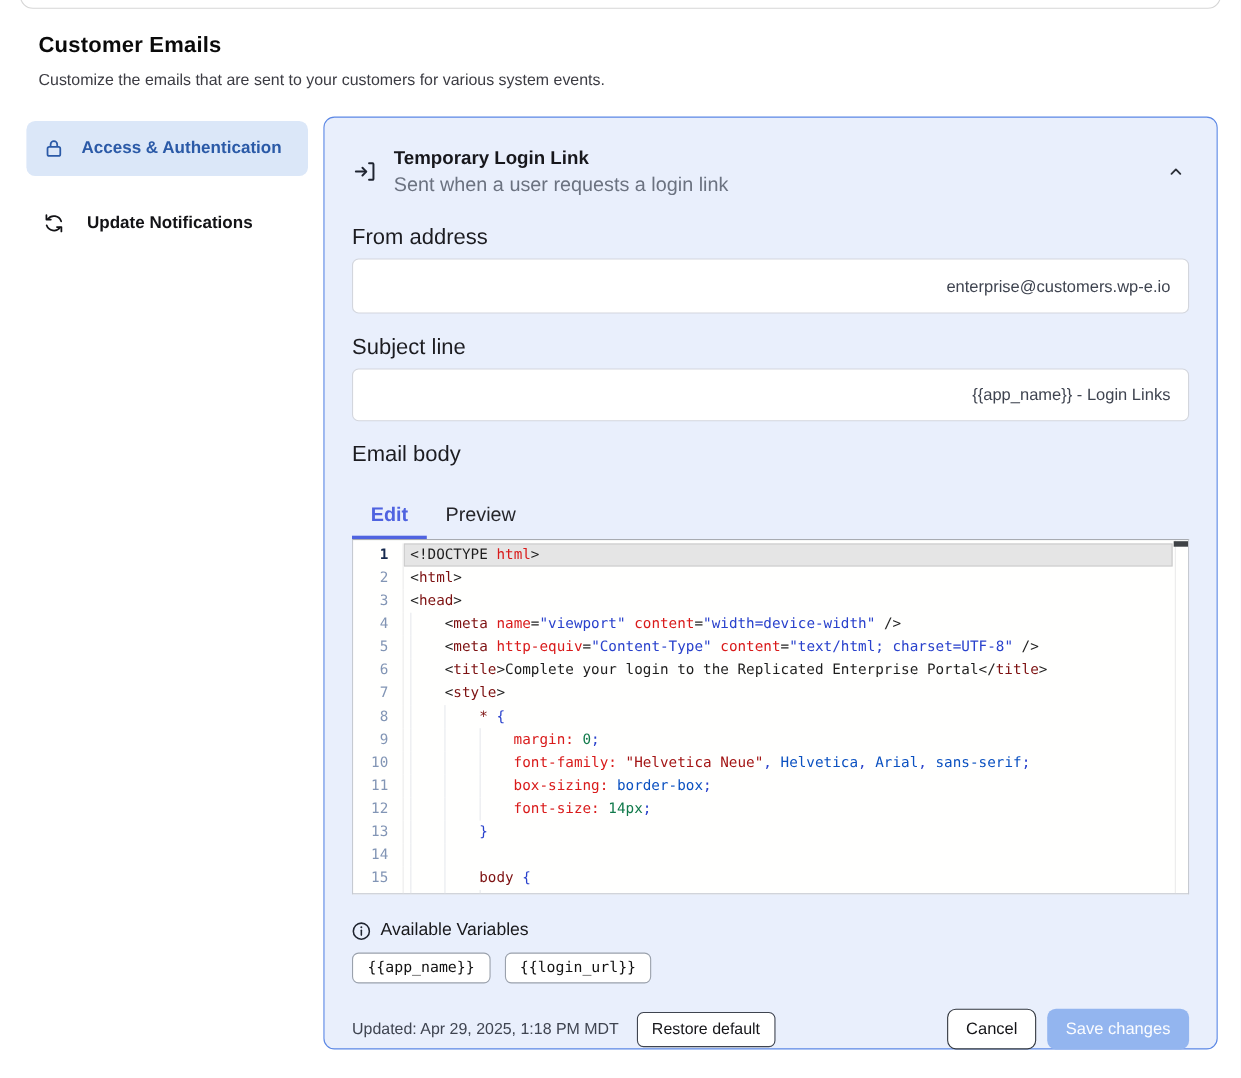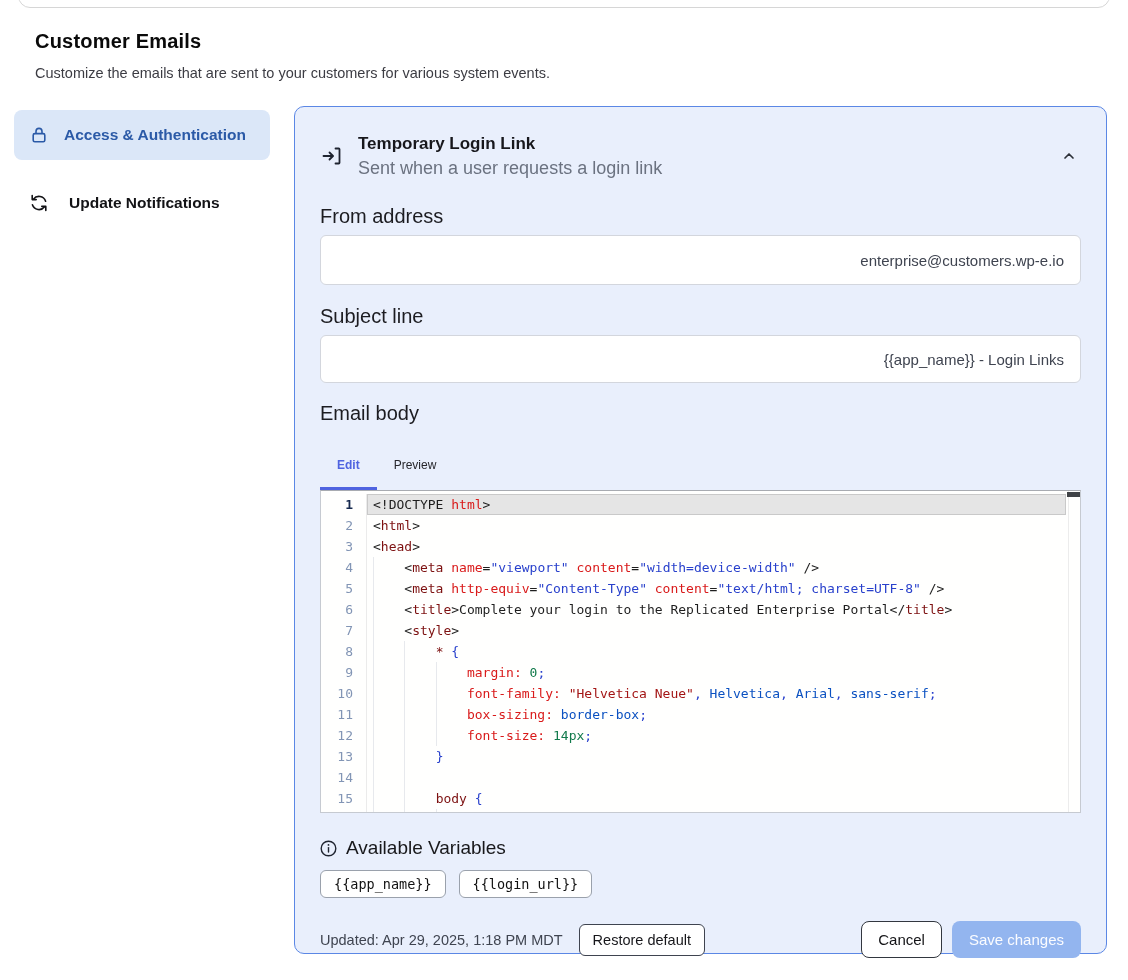--- a/index.html
+++ b/index.html
@@ -11,21 +11,21 @@
   }
   .top-strip {
     position:absolute; left:18px; right:18px; top:-42px; height:50px;
     border:1px solid #d6d6d6; border-radius:12px; background:#fff;
   }
   .page-head { position:absolute; left:35px; top:30px; width:900px; }
   .page-title { font-size:20px; font-weight:700; color:#0a0a0a; letter-spacing:.2px; }
   .page-sub { margin-top:12px; font-size:14.5px; color:#3c3c43; }
 
   
-  .sidebar { position:absolute; left:14px; top:110px; width:256px; }
+  .sidebar { position:absolute; left:24px; top:110px; width:256px; }
   .side-item {
     display:flex; align-items:center; gap:15px;
     padding:13px 15px; border-radius:8px; cursor:pointer;
     font-size:15.5px; font-weight:600; line-height:1.55; color:#131316;
   }
   .side-item.active { background:#dbe7f8; color:#2b5aa7; }
   .side-item + .side-item { margin-top:18px;gap:20px; }
   .side-item .icn { flex:none; display:flex; }
 
   
@@ -44,21 +44,21 @@
   .f-input {
     width:100%; height:50px; background:#fff; border:1px solid #d3d6dd;
     border-radius:6px; padding:0 16px; font-size:15px; color:#3f4450;
     font-family:"Liberation Sans", sans-serif; outline:none; display:block;text-align:right;
   }
   .gap20 { height:20px; } .gap19 { height:19px; } .gap18 { height:18px; }
 
   
   .tabs { display:flex; height:40px; align-items:stretch; }
   .tab {
-    padding:8px 17px 0; font-size:12px; color:#26262b; cursor:pointer;
+    padding:8px 17px 0; font-size:18px; color:#26262b; cursor:pointer;
     display:flex; align-items:flex-start; border-bottom:3px solid transparent;
   }
   .tab.active { color:#4f63e0; font-weight:700; border-bottom-color:#4f63e0; }
 
   
   .editor {
     position:relative; height:323px; background:#fffffe;
     border:1px solid #c6cad1; border-top-color:#a8abb1; overflow:hidden;
     font-family:"DejaVu Sans Mono", monospace; font-size:13px; line-height:21px;
     padding-top:3px; cursor:text;
@@ -73,21 +73,21 @@
   .cm-line.active .codecell { background:#e5e5e5; box-shadow:inset 0 0 0 1px #c9c9c9; margin-right:14px; }
   .guide { position:absolute; top:0; bottom:0; width:1px; background:#e7e9ed; }
   .tk-pl { color:#1e1e1e; } .tk-tag { color:#7d1111; } .tk-red { color:#d91a1a; }
   .tk-blue { color:#2941cc; } .tk-kw { color:#0b51c1; } .tk-green { color:#117a4b; }
   .tk-str { color:#a31515; }
   .vtrack { position:absolute; top:0; bottom:0; right:11px; width:1px; background:#ececec; }
   .vthumb { position:absolute; top:1px; right:0; width:13px; height:5px; background:#3f4246; }
 
   
   .vars { margin-top:24px; }
-  .vars-label { display:flex; align-items:center; gap:9px; font-size:19px; color:#18181b; }
+  .vars-label { display:flex; align-items:flex-end; gap:9px; font-size:16px; color:#18181b; }
   .chips { display:flex; gap:13px; margin-top:11px; }
   .chip {
     font-family:"DejaVu Sans Mono", monospace; font-size:13.5px; color:#111;
     background:#fff; border:1px solid #9aa1ac; border-radius:6px;
     padding:5px 13px; cursor:pointer;
   }
 
   
   .foot { display:flex; align-items:center; margin-top:23px; }
   .updated { font-size:14.5px; color:#3f4450; }

